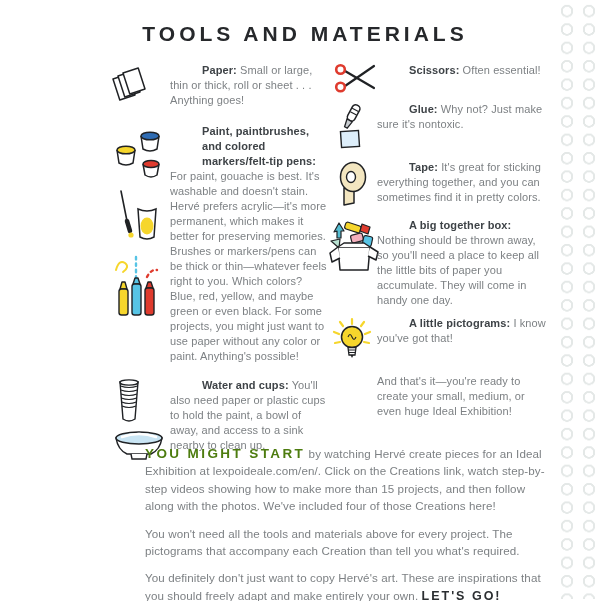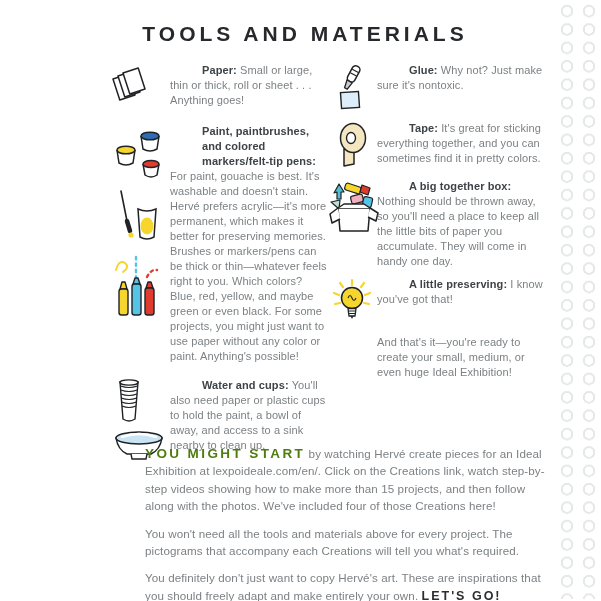--- a/index.html
+++ b/index.html
@@ -127,20 +127,35 @@
             <path d="M10 9 Q27 3 44 9" fill="none" style="stroke:#fff" stroke-width="2.5" stroke-linecap="round"></path>
           </svg>
         </div>
         <p class="txt"><b>Water and cups:</b> <span>You'll also need paper or plastic cups to hold the paint, a bowl of away, and access to a sink nearby to clean up.</span></p>
       </div>
 
     </div>
 
     <div class="col-r">
 
+      <div class="item" style="margin-bottom:8px">
+        <div class="ic">
+          <svg width="42" height="31" viewBox="0 0 42 31">
+            <g style="stroke:var(--c-ink)" stroke-width="2.2" stroke-linecap="round">
+              <line x1="11" y1="8" x2="40" y2="25"></line>
+              <line x1="11" y1="23" x2="40" y2="3"></line>
+            </g>
+            <g fill="none" style="stroke:var(--c-red)" stroke-width="2.6">
+              <circle cx="6.5" cy="6.5" r="4.3"></circle>
+              <circle cx="6.5" cy="24" r="4.3"></circle>
+            </g>
+          </svg>
+        </div>
+        <p class="txt"><b>Scissors:</b> <span>Often essential!</span></p>
+      </div>
 
       <div class="item" style="margin-bottom:10px">
         <div class="ic">
           <svg width="36" height="48" viewBox="0 0 36 48">
             <rect x="7" y="29" width="18" height="16" transform="rotate(-4 16 37)" style="fill:#ddeefa;stroke:var(--c-ink)" stroke-width="1.4"></rect>
             <g transform="rotate(28 18 14)">
               <rect x="14" y="2" width="8" height="17" rx="3.5" style="fill:#fff;stroke:var(--c-ink)" stroke-width="1.5"></rect>
               <line x1="14.5" y1="7" x2="21.5" y2="7" style="stroke:var(--c-ink)" stroke-width="1.2"></line>
               <line x1="14.5" y1="11" x2="21.5" y2="11" style="stroke:var(--c-ink)" stroke-width="1.2"></line>
               <path d="M15 19 L21 19 L19.5 27 L16.5 27 Z" style="fill:#c9cdd1;stroke:var(--c-ink)" stroke-width="1.3"></path>
@@ -196,30 +211,30 @@
               <line x1="39" y1="27" x2="34" y2="26"></line>
             </g>
             <circle cx="22" cy="21" r="10.5" style="fill:var(--c-yellow);stroke:var(--c-ink)" stroke-width="1.5"></circle>
             <path d="M18 21 q2 -5 4 0 q2 5 4 0" fill="none" style="stroke:var(--c-ink)" stroke-width="1.1"></path>
             <path d="M18 31.5 L26 31.5 L25 39 L19 39 Z" style="fill:#fff;stroke:var(--c-ink)" stroke-width="1.3"></path>
             <line x1="18.6" y1="34" x2="25.4" y2="34" style="stroke:var(--c-ink)" stroke-width="1"></line>
             <line x1="19" y1="36.5" x2="25" y2="36.5" style="stroke:var(--c-ink)" stroke-width="1"></line>
             <path d="M20.5 39 L23.5 39 L22 42 Z" style="fill:var(--c-ink)"></path>
           </svg>
         </div>
-        <p class="txt"><b>A little preserving:</b> <span>I know you've got that!</span></p>
+        <p class="txt"><b>A little pictograms:</b> <span>I know you've got that!</span></p>
       </div>
 
       <div class="item">
         <div class="ic"></div>
         <p class="txt"><span>And that's it—you're ready to create your small, medium, or even huge Ideal Exhibition!</span></p>
       </div>
 
     </div>
   </div>
 
   <div class="footer">
     <p><span class="hand">YOU MIGHT START</span> <span>by watching Hervé create pieces for an Ideal Exhibition at lexpoideale.com/en/. Click on the Creations link, watch step-by-step videos showing how to make more than 15 projects, and then follow along with the photos. We've included four of those Creations here!</span></p>
-    <p><span>You won't need all the tools and materials above for every project. The pictograms that accompany each Creations will tell you what's required.</span></p>
+    <p><span>You won't need all the tools and materials above for every project. The pictograms that accompany each Creation than tell you what's required.</span></p>
     <p><span>You definitely don't just want to copy Hervé's art. These are inspirations that you should freely adapt and make entirely your own.</span> <span class="hand-sm">LET'S GO!</span></p>
   </div>
 
 </div>
 
 </body></html>

